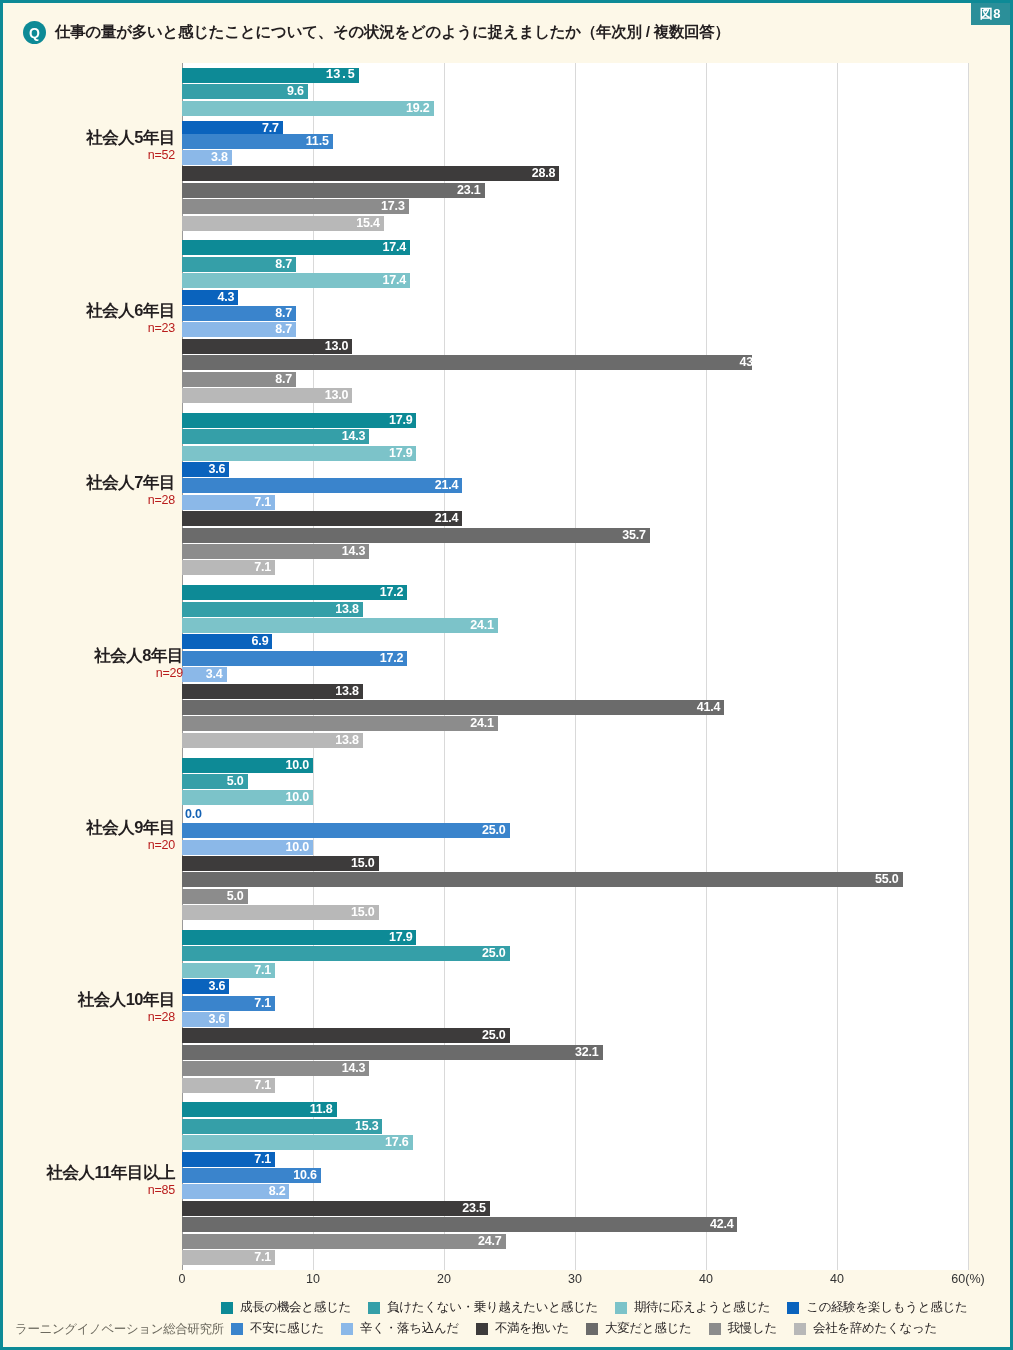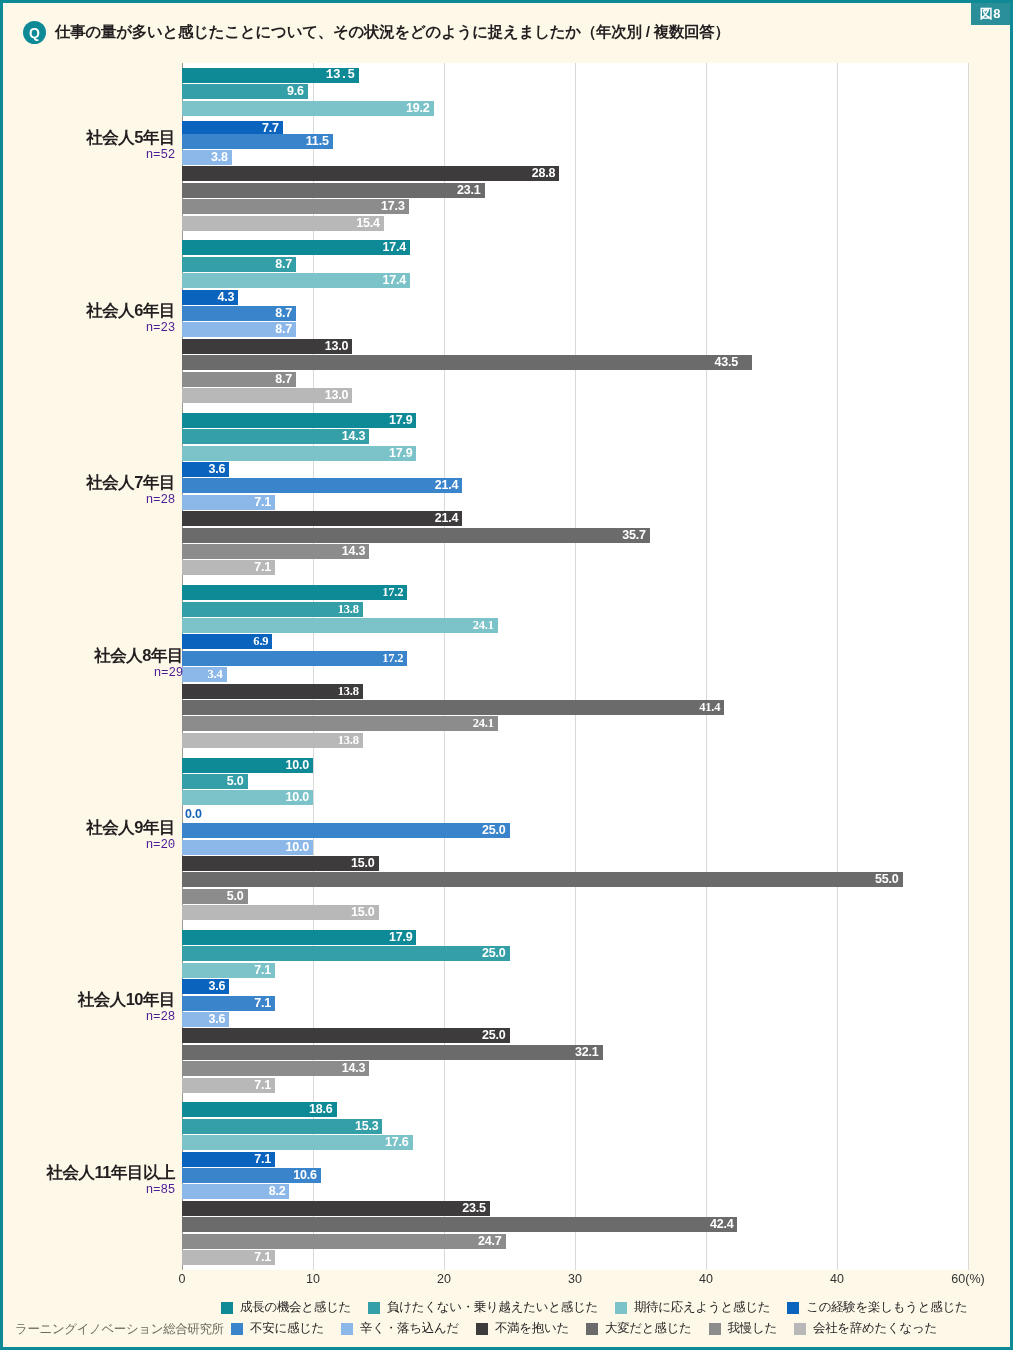--- a/index.html
+++ b/index.html
@@ -76,21 +76,21 @@
   .bar-label.inside { right: 4px; }
   .bar-label.outside { color: #1462b4; }
 
   
   .cat {
     position: absolute; text-align: right;
     left: 0; width: 172px;
     color: #231f20;
   }
   .cat-name { font-size: 16.5px; font-weight: bold; letter-spacing: -0.5px; line-height: 20px; }
-  .cat-n { font-size: 12.5px; color: #4c1d95; line-height: 16px; letter-spacing: -0.2px; font-family: Liberation Mono, monospace; }
+  .cat-n { font-size: 12.5px; color: #b91c1c; line-height: 16px; letter-spacing: -0.2px; }
 
   
   #xaxis { position: absolute; left: 179px; top: 1267px; width: 840px; height: 22px; }
   .xtick {
     position: absolute; top: 2px;
     font-size: 12.5px; color: #333;
     transform: translateX(-50%);
     white-space: nowrap;
   }
   .xtick.last { transform: translateX(-50%); }
@@ -201,21 +201,21 @@
         <div class="bar-row" style="top: 86.9143px; width: 786px;">
           <div class="bar" style="width: 113.97px; background: rgb(139, 184, 232);"></div>
           <div class="bar-label inside" style="right: 676.03px;">8.7</div>
         </div>
         <div class="bar-row" style="top: 103.314px; width: 786px;">
           <div class="bar" style="width: 170.3px; background: rgb(61, 59, 59);"></div>
           <div class="bar-label inside" style="right: 619.7px;">13.0</div>
         </div>
         <div class="bar-row" style="top: 119.714px; width: 786px;">
           <div class="bar" style="width: 569.85px; background: rgb(107, 107, 107);"></div>
-          <div class="bar-label inside" style="right: 230px;">43.5</div>
+          <div class="bar-label inside" style="right: 205px;">43.5</div>
         </div>
         <div class="bar-row" style="top: 136.114px; width: 786px;">
           <div class="bar" style="width: 113.97px; background: rgb(140, 140, 140);"></div>
           <div class="bar-label inside" style="right: 676.03px;">8.7</div>
         </div>
         <div class="bar-row" style="top: 152.514px; width: 786px;">
           <div class="bar" style="width: 170.3px; background: rgb(184, 184, 184);"></div>
           <div class="bar-label inside" style="right: 619.7px;">13.0</div>
         </div>
       </div>
@@ -254,21 +254,21 @@
         </div>
         <div class="bar-row" style="top: 136.114px; width: 786px;">
           <div class="bar" style="width: 187.33px; background: rgb(140, 140, 140);"></div>
           <div class="bar-label inside" style="right: 602.67px;">14.3</div>
         </div>
         <div class="bar-row" style="top: 152.514px; width: 786px;">
           <div class="bar" style="width: 93.01px; background: rgb(184, 184, 184);"></div>
           <div class="bar-label inside" style="right: 696.99px;">7.1</div>
         </div>
       </div>
-      <div class="grp" style="top: 517.286px; height: 172.429px; font-family: Liberation Serif, serif;">
+      <div class="grp" style="top: 517.286px; height: 172.429px;">
         <div class="bar-row" style="top: 4.91429px; width: 786px;">
           <div class="bar" style="width: 225.32px; background: rgb(13, 138, 150);"></div>
           <div class="bar-label inside" style="right: 564.68px;">17.2</div>
         </div>
         <div class="bar-row" style="top: 21.3143px; width: 786px;">
           <div class="bar" style="width: 180.78px; background: rgb(53, 159, 168);"></div>
           <div class="bar-label inside" style="right: 609.22px;">13.8</div>
         </div>
         <div class="bar-row" style="top: 37.7143px; width: 786px;">
           <div class="bar" style="width: 315.71px; background: rgb(124, 195, 201);"></div>
@@ -383,21 +383,21 @@
           <div class="bar-label inside" style="right: 602.67px;">14.3</div>
         </div>
         <div class="bar-row" style="top: 152.514px; width: 786px;">
           <div class="bar" style="width: 93.01px; background: rgb(184, 184, 184);"></div>
           <div class="bar-label inside" style="right: 696.99px;">7.1</div>
         </div>
       </div>
       <div class="grp" style="top: 1034.57px; height: 172.429px;">
         <div class="bar-row" style="top: 4.91429px; width: 786px;">
           <div class="bar" style="width: 154.58px; background: rgb(13, 138, 150);"></div>
-          <div class="bar-label inside" style="right: 635.42px;">18.6</div>
+          <div class="bar-label inside" style="right: 635.42px;">11.8</div>
         </div>
         <div class="bar-row" style="top: 21.3143px; width: 786px;">
           <div class="bar" style="width: 200.43px; background: rgb(53, 159, 168);"></div>
           <div class="bar-label inside" style="right: 589.57px;">15.3</div>
         </div>
         <div class="bar-row" style="top: 37.7143px; width: 786px;">
           <div class="bar" style="width: 230.56px; background: rgb(124, 195, 201);"></div>
           <div class="bar-label inside" style="right: 559.44px;">17.6</div>
         </div>
         <div class="bar-row" style="top: 54.1143px; width: 786px;">

